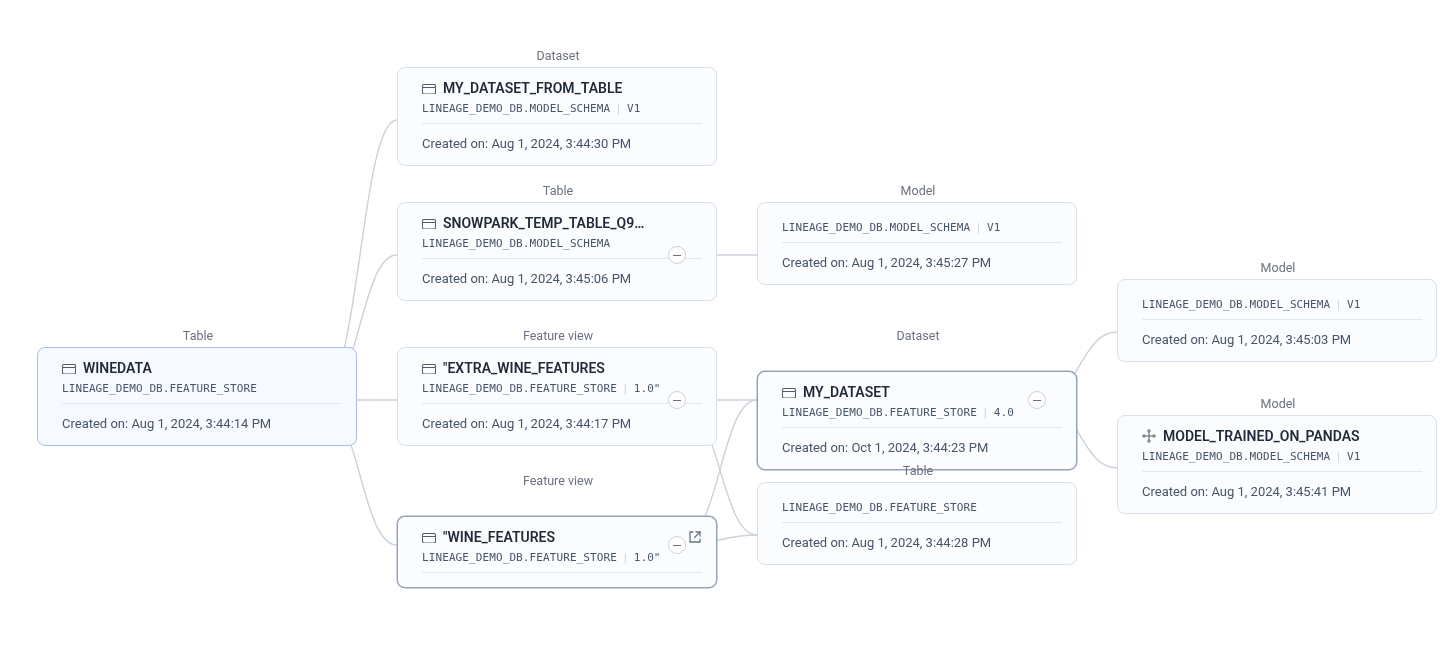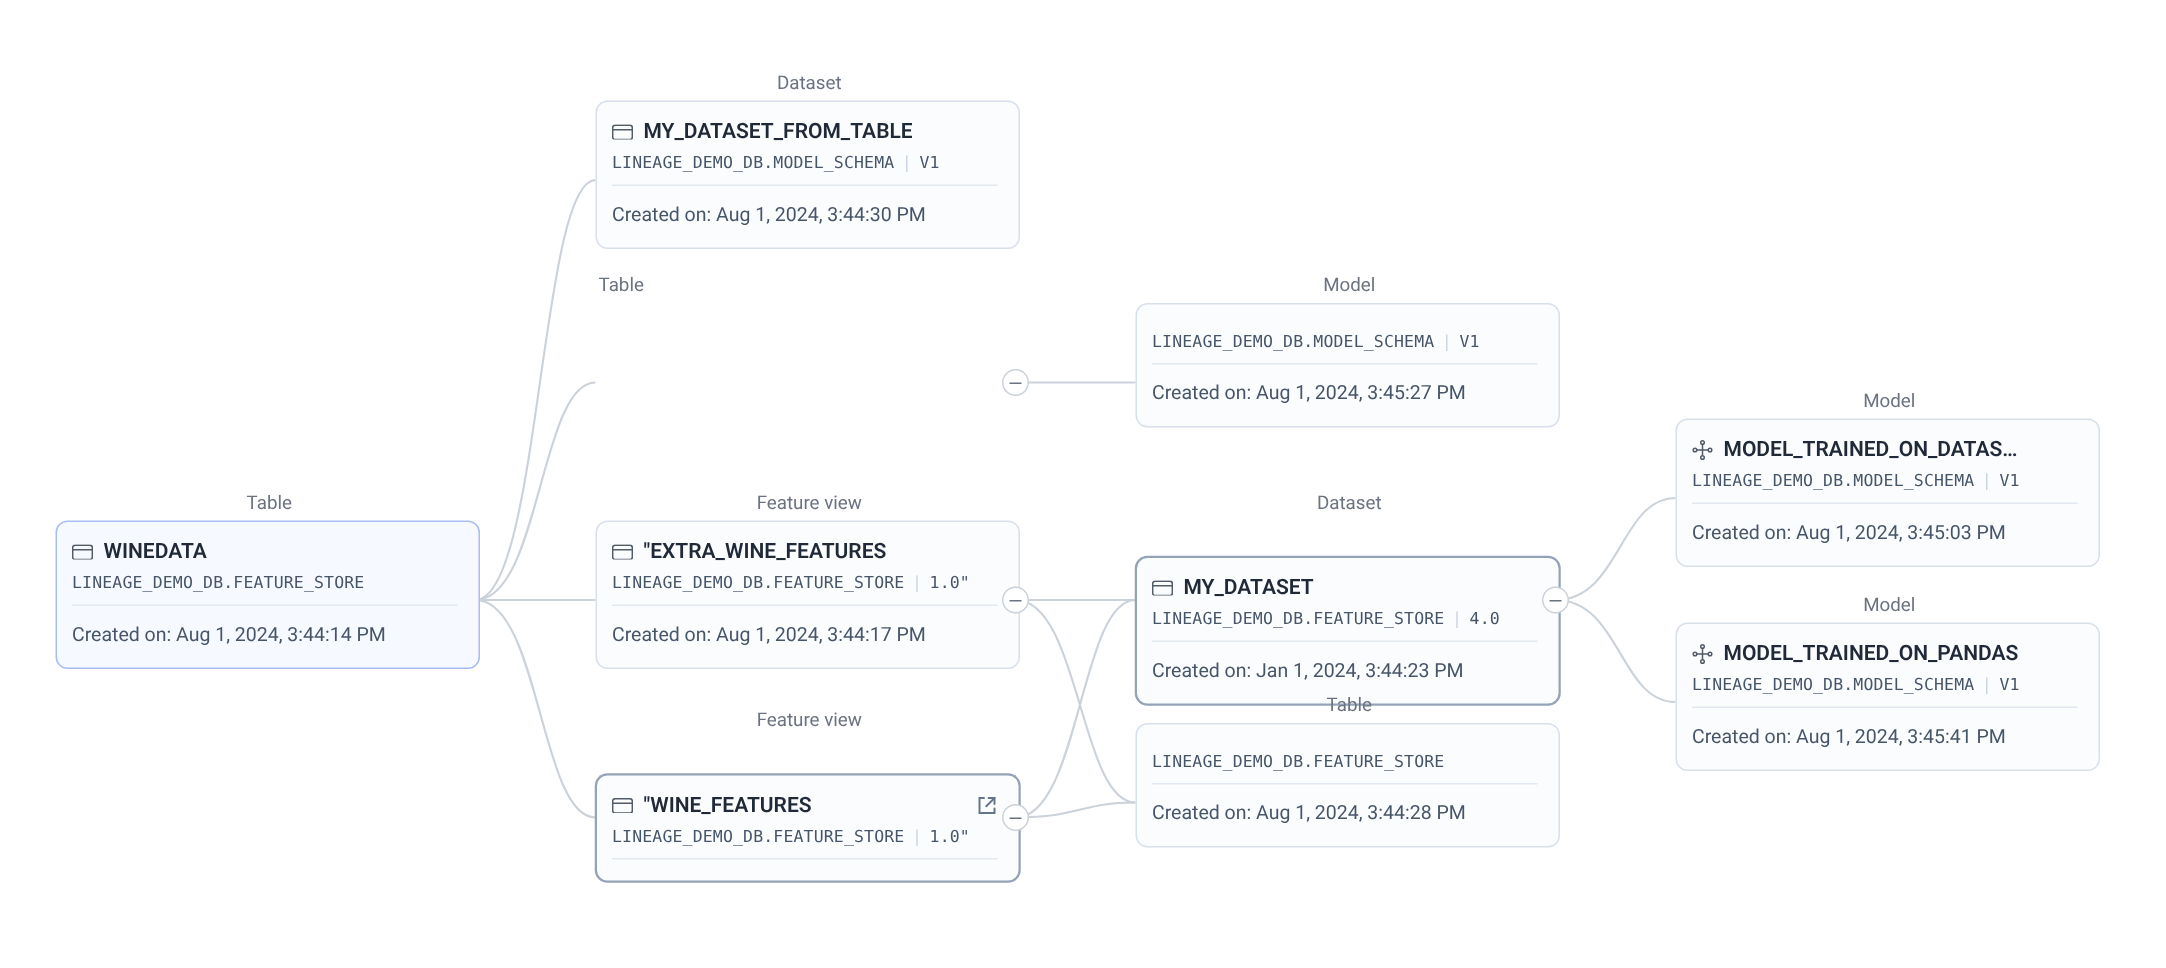--- a/index.html
+++ b/index.html
@@ -35,25 +35,25 @@
     position: absolute;
   }
   .type-label {
     font-size: 12.5px;
     color: #6b7280;
     margin-bottom: 4px;
     margin-left: 2px;
     text-align: center;
   }
   .node {
-    width: 283px;
+    width: 320px;
     background: #fbfcfe;
     border: 1px solid #d8e0ea;
     border-radius: 8px;
-    padding: 12px 14px 14px 10px;
+    padding: 12px 14px 14px 24px;
     box-sizing: border-box;
   }
   .node.source {
     border-color: #a8bdf5;
     background: #f6f9ff;
   }
   .node.selected {
     border-color: #94a3b8;
     border-width: 1px;
     box-shadow: 0 0 0 0.5px #94a3b8;
@@ -190,20 +190,31 @@
             </svg></span>
         <span class="title">MY_DATASET_FROM_TABLE</span>
       </div>
       <div class="meta"><span>LINEAGE_DEMO_DB.MODEL_SCHEMA</span><span class="sep">|</span><span>V1</span></div>
       <div class="created">Created on: Aug 1, 2024, 3:44:30 PM</div>
     </div>
   </div>
 
   <div class="node-group" style="left:397px; top:183px;">
     <div class="type-label">Table</div>
+    <div class="node">
+      <div class="title-row">
+        <span class="icon"><svg viewBox="0 0 16 12">
+              <rect x="0.5" y="0.5" width="15" height="11" rx="2" fill="none" stroke="currentColor" stroke-width="1.2"></rect>
+              <line x1="0.5" y1="4" x2="15.5" y2="4" stroke="currentColor" stroke-width="1.2"></line>
+            </svg></span>
+        <span class="title">SNOWPARK_TEMP_TABLE_Q9…</span>
+      </div>
+      <div class="meta"><span>LINEAGE_DEMO_DB.MODEL_SCHEMA</span></div>
+      <div class="created">Created on: Aug 1, 2024, 3:45:06 PM</div>
+    </div>
   </div>
 
   <div class="node-group" style="left:397px; top:328px;">
     <div class="type-label">Feature view</div>
     <div class="node">
       <div class="title-row">
         <span class="icon"><svg viewBox="0 0 16 12">
               <rect x="0.5" y="0.5" width="15" height="11" rx="2" fill="none" stroke="currentColor" stroke-width="1.2"></rect>
               <line x1="0.5" y1="4" x2="15.5" y2="4" stroke="currentColor" stroke-width="1.2"></line>
             </svg></span>
@@ -245,61 +256,51 @@
     <div class="type-label">Dataset</div>
     <div class="node selected">
       <div class="title-row">
         <span class="icon"><svg viewBox="0 0 16 12">
               <rect x="0.5" y="0.5" width="15" height="11" rx="2" fill="none" stroke="currentColor" stroke-width="1.2"></rect>
               <line x1="0.5" y1="4" x2="15.5" y2="4" stroke="currentColor" stroke-width="1.2"></line>
             </svg></span>
         <span class="title">MY_DATASET</span>
       </div>
       <div class="meta"><span>LINEAGE_DEMO_DB.FEATURE_STORE</span><span class="sep">|</span><span>4.0</span></div>
-      <div class="created">Created on: Jan 1, 2024, 3:44:23 PM</div>
+      <div class="created">Created on: Oct 1, 2024, 3:44:23 PM</div>
     </div>
   </div>
 
   <div class="node-group" style="left:757px; top:463px;">
     <div class="type-label">Table</div>
     <div class="node">
       <div class="meta"><span>LINEAGE_DEMO_DB.FEATURE_STORE</span></div>
       <div class="created">Created on: Aug 1, 2024, 3:44:28 PM</div>
     </div>
   </div>
 
   <div class="node-group" style="left:1117px; top:260px;">
+    <div class="type-label">Model</div>
+    <div class="node">
+      <div class="meta"><span>LINEAGE_DEMO_DB.MODEL_SCHEMA</span><span class="sep">|</span><span>V1</span></div>
+      <div class="created">Created on: Aug 1, 2024, 3:45:03 PM</div>
+    </div>
+  </div>
+
+  <div class="node-group" style="left:1117px; top:396px;">
     <div class="type-label">Model</div>
     <div class="node">
       <div class="title-row">
         <span class="icon"><svg viewBox="0 0 14 14">
               <circle cx="7" cy="2" r="1.2" fill="none" stroke="currentColor" stroke-width="1"></circle>
               <circle cx="2" cy="7" r="1.2" fill="none" stroke="currentColor" stroke-width="1"></circle>
               <circle cx="12" cy="7" r="1.2" fill="none" stroke="currentColor" stroke-width="1"></circle>
               <circle cx="7" cy="12" r="1.2" fill="none" stroke="currentColor" stroke-width="1"></circle>
               <path d="M7 3.2 L7 10.8 M3.2 7 L10.8 7" stroke="currentColor" stroke-width="1"></path>
             </svg></span>
-        <span class="title">MODEL_TRAINED_ON_DATAS…</span>
-      </div>
-      <div class="meta"><span>LINEAGE_DEMO_DB.MODEL_SCHEMA</span><span class="sep">|</span><span>V1</span></div>
-      <div class="created">Created on: Aug 1, 2024, 3:45:03 PM</div>
-    </div>
-  </div>
-
-  <div class="node-group" style="left:1117px; top:396px;">
-    <div class="type-label">Model</div>
-    <div class="node">
-      <div class="title-row">
-        <span class="icon"><svg viewBox="0 0 14 14">
-              <circle cx="7" cy="2" r="1.2" fill="none" stroke="currentColor" stroke-width="1"></circle>
-              <circle cx="2" cy="7" r="1.2" fill="none" stroke="currentColor" stroke-width="1"></circle>
-              <circle cx="12" cy="7" r="1.2" fill="none" stroke="currentColor" stroke-width="1"></circle>
-              <circle cx="7" cy="12" r="1.2" fill="none" stroke="currentColor" stroke-width="1"></circle>
-              <path d="M7 3.2 L7 10.8 M3.2 7 L10.8 7" stroke="currentColor" stroke-width="1"></path>
-            </svg></span>
         <span class="title">MODEL_TRAINED_ON_PANDAS</span>
       </div>
       <div class="meta"><span>LINEAGE_DEMO_DB.MODEL_SCHEMA</span><span class="sep">|</span><span>V1</span></div>
       <div class="created">Created on: Aug 1, 2024, 3:45:41 PM</div>
     </div>
   </div>
 
 </div>
 
 </body></html>

